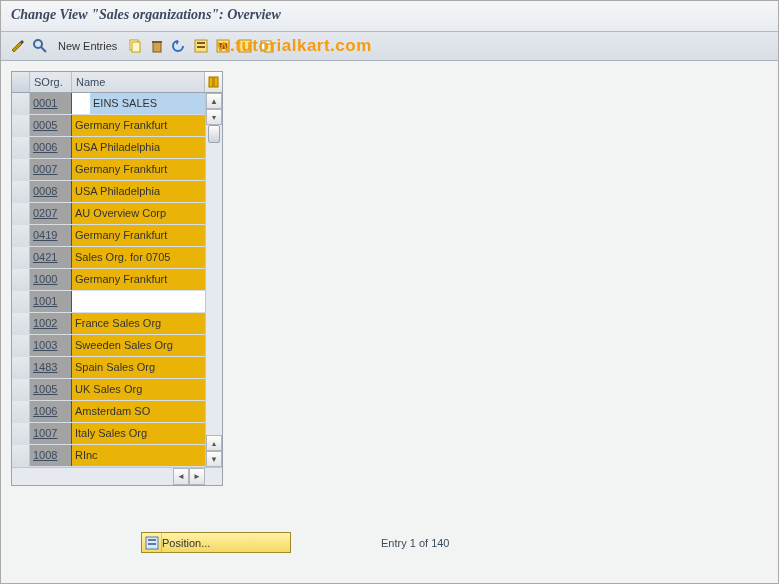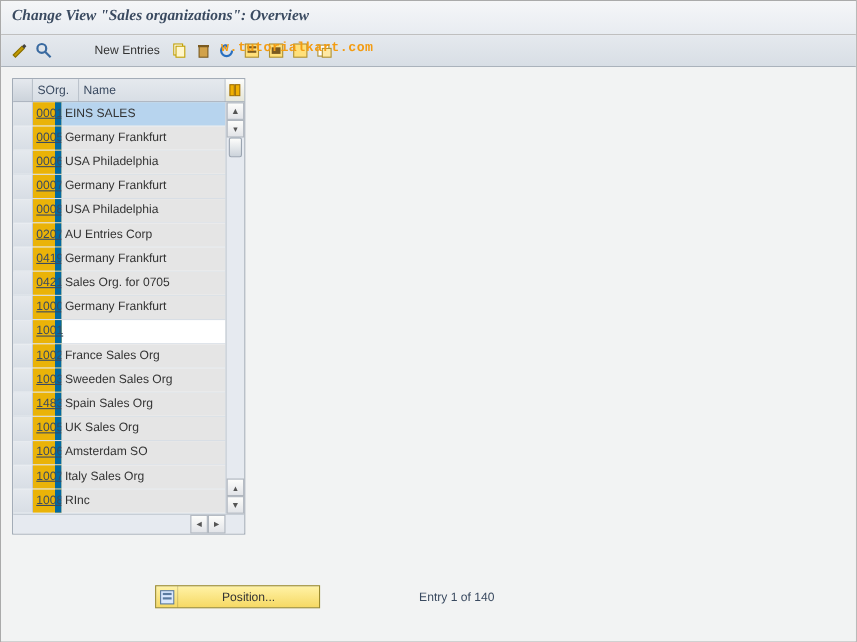--- a/index.html
+++ b/index.html
@@ -48,30 +48,29 @@
       justify-content: center;
       cursor: pointer;
     }
     .tb-text-btn {
       padding: 0 5px;
       height: 20px;
       line-height: 20px;
       font-size: 11px;
       color: #333;
       cursor: pointer;
-      margin-left: 28px;
     }
     .watermark {
       position: absolute;
-      left: 200px;
+      left: 216px;
       top: 4px;
-      font-size: 12px;
+      font-size: 17px;
       font-weight: bold;
       color: #f39c12;
-      font-family: Liberation Mono, monospace;
+      font-family: Liberation Sans, sans-serif;
       letter-spacing: 0.5px;
       pointer-events: none;
     }
     .content-area {
       flex: 1;
       padding: 10px;
       background: #f2f3f3;
       position: relative;
     }
     .grid-wrap {
@@ -127,42 +126,43 @@
       height: 22px;
       border-bottom: 1px solid #d8dee5;
     }
     .row .mark {
       width: 18px;
       background: linear-gradient(#e5e9ee,#d8dee5);
       border-right: 1px solid #c0c7d0;
       cursor: pointer;
     }
     .row .sorg {
-      width: 26px;
+      width: 42px;
       padding-left: 3px;
       line-height: 21px;
-      border-right: 6px solid #0369a1;
-      background: #eab308;
+      border-right: 1px solid #0369a1;
+      background: #a3a3a3;
       color: #3a4a60;
       text-decoration: underline;
       cursor: pointer;
       font-size: 11px;
     }
     .row .name {
       flex: 1;
       padding-left: 3px;
       line-height: 21px;
-      background: #e5e5e5;
+      background: #eab308;
       color: #333;
       font-size: 11px;
       white-space: nowrap;
       overflow: hidden;
     }
     .row.sel .name {
       background: #b7d4ee;
+      margin-left: 18px;
     }
     .vscroll {
       width: 17px;
       background: #e6eaf0;
       border-left: 1px solid #c0c7d0;
       position: relative;
     }
     .vs-btn {
       width: 100%;
       height: 16px;
@@ -223,21 +223,21 @@
       border: 1px solid #9b8b2e;
       cursor: pointer;
       font-size: 11px;
     }
     .position-btn .pb-icon{
       width: 20px;height:100%;
       display:flex;align-items:center;justify-content:center;
       border-right:1px solid rgba(0,0,0,0.15);
     }
     .position-btn .pb-label{
-      flex:1;text-align:center;
+      flex:1;text-align:left;
     }
     .entry-text{
       font-size:11px;
       color:#3a4a60;
     }
   </style>
 </head>
 <body>
 
 <div class="window">
@@ -343,21 +343,21 @@
               <div class="name">Germany Frankfurt</div>
             </div>
             <div class="row">
               <div class="mark"></div>
               <div class="sorg">0008</div>
               <div class="name">USA Philadelphia</div>
             </div>
             <div class="row">
               <div class="mark"></div>
               <div class="sorg">0207</div>
-              <div class="name">AU Entries Corp</div>
+              <div class="name">AU Overview Corp</div>
             </div>
             <div class="row">
               <div class="mark"></div>
               <div class="sorg">0419</div>
               <div class="name">Germany Frankfurt</div>
             </div>
             <div class="row">
               <div class="mark"></div>
               <div class="sorg">0421</div>
               <div class="name">Sales Org. for 0705</div>

